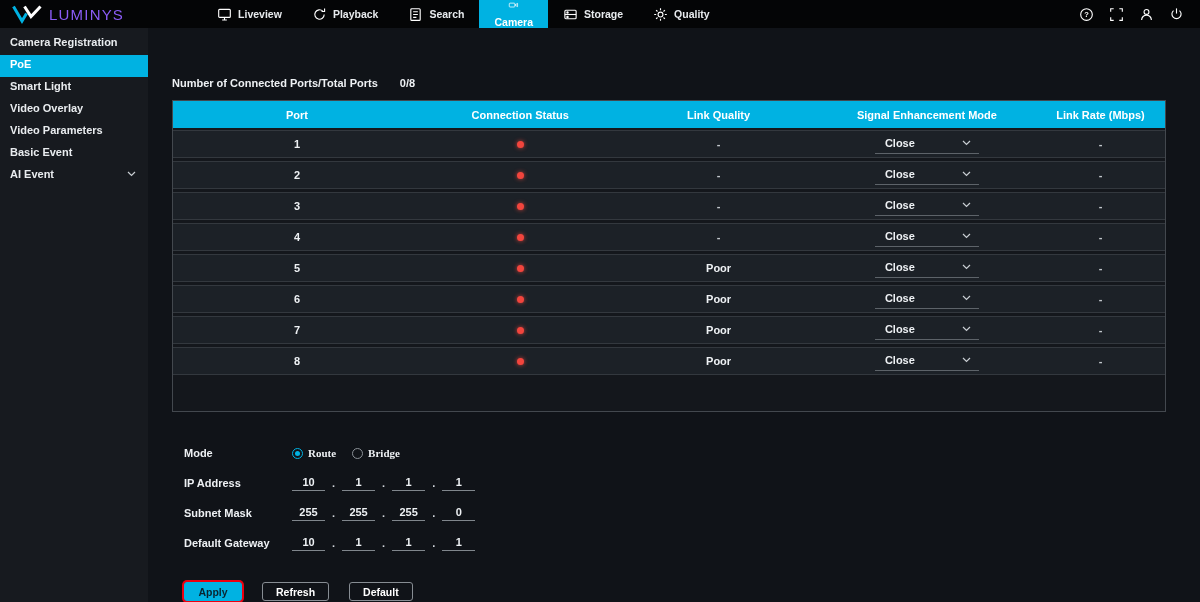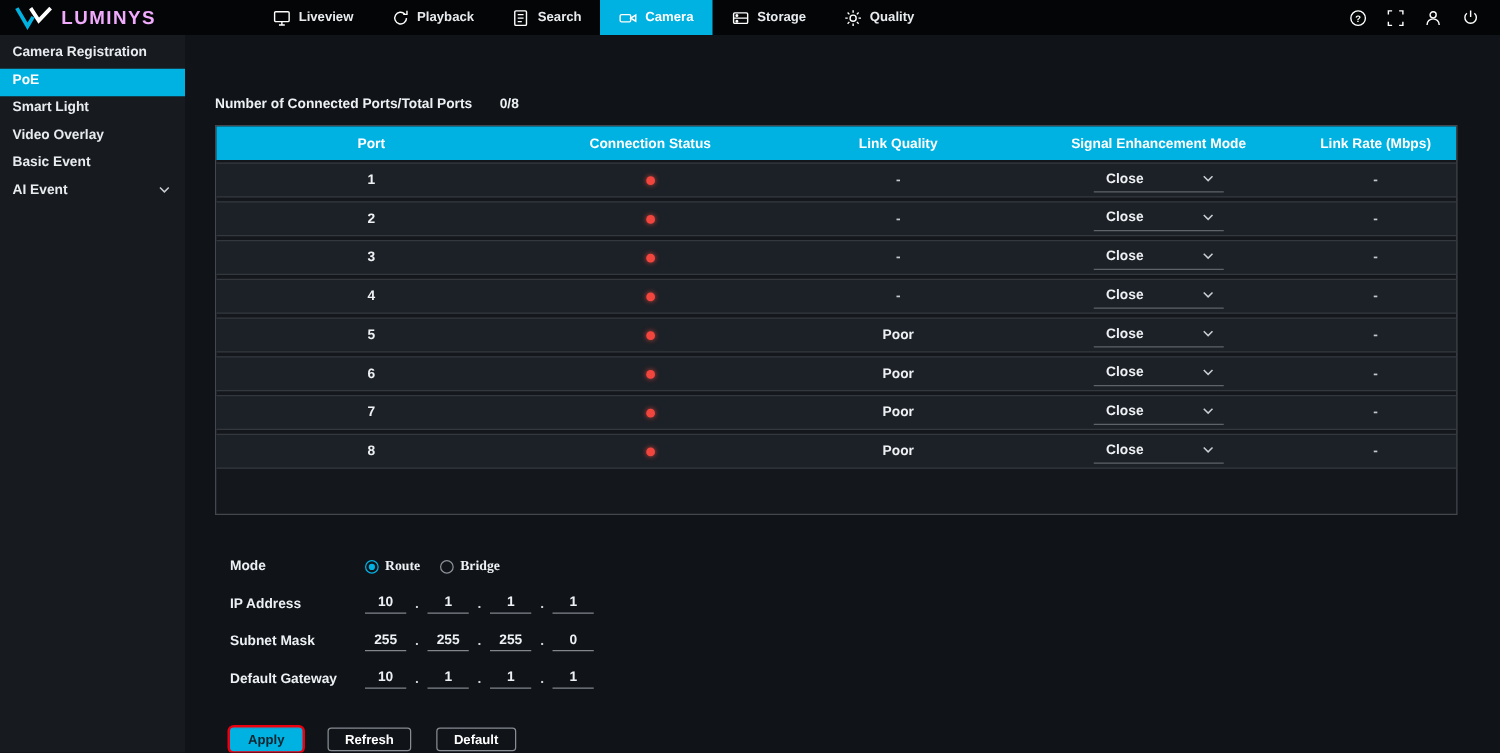--- a/index.html
+++ b/index.html
@@ -6,24 +6,24 @@
   * { box-sizing:border-box; margin:0; padding:0; }
   html,body { width:1200px; height:602px; }
   body {
     background:#101318; color:#eef1f4; overflow:hidden;
     font-family:"Liberation Sans", sans-serif;
   }
 
   
   .topbar { height:28px; background:#040506; display:flex; align-items:stretch; }
   .brand { display:flex; align-items:center; gap:7px; padding:0 12px; }
-  .brand-text { font-size:15px; font-weight:700; letter-spacing:1.2px; color:#f0abfc; }
+  .brand-text { font-size:15px; font-weight:400; letter-spacing:1.2px; color:#8b5cf6; }
   .nav { display:flex; align-items:stretch; margin-left:66px; }
   .nav-item { display:flex; align-items:center; gap:6px; padding:0 15px; font-size:10.5px; font-weight:600; color:#e8ebee; }
-  .nav-item.active { background:var(--accent); color:#fff; }
+  .nav-item.active { background:var(--accent); color:#fff;flex-direction:column; }
   .nav-item svg, .top-icons svg { display:block; }
   .top-icons { margin-left:auto; display:flex; align-items:center; gap:15px; padding-right:16px; }
   .top-icons > span { display:flex; }
 
   
   .layout { display:flex; height:574px; }
   .sidebar { width:148px; background:#171a1f; padding-top:5px; flex-shrink:0; }
   .side-item { height:22px; display:flex; align-items:center; justify-content:space-between; padding:0 12px 4px 10px; font-size:11px; font-weight:700; color:#e9ecef; }
   .side-item.active { background:var(--accent); color:#fff; }
   .side-chev { display:flex; }
@@ -160,20 +160,23 @@
       <div class="side-item active">
         <span>PoE</span>
       </div>
       <div class="side-item">
         <span>Smart Light</span>
       </div>
       <div class="side-item">
         <span>Video Overlay</span>
       </div>
       <div class="side-item">
+        <span>Video Parameters</span>
+      </div>
+      <div class="side-item">
         <span>Basic Event</span>
       </div>
       <div class="side-item">
         <span>AI Event</span>
         <span class="side-chev">
           <svg width="9" height="6" viewBox="0 0 9 6" fill="none">
             <path d="M1 1l3.5 3.5L8 1" stroke="#c9ced3" stroke-width="1.2"></path>
           </svg>
         </span>
       </div>

